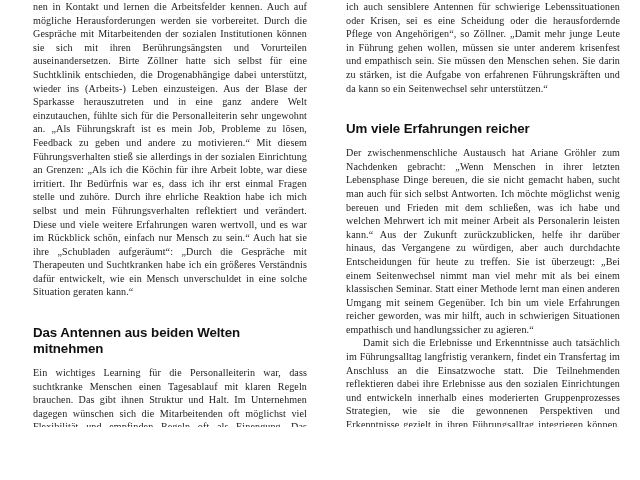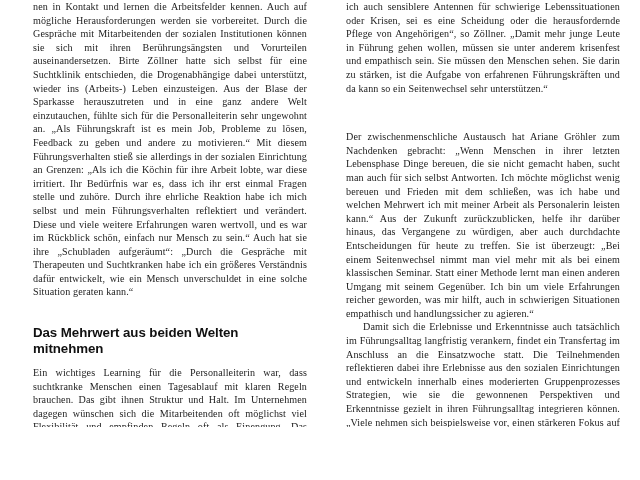--- a/index.html
+++ b/index.html
@@ -94,36 +94,37 @@
   <div class="columns">
 
     <div class="column left">
 
       <div class="col-spacer-top"></div>
 
       <p class="body-text">nen in Kontakt und lernen die Arbeitsfelder kennen. Auch auf mögliche Herausforderungen werden sie vorbereitet. Durch die Gespräche mit Mitarbeitenden der sozialen Institutionen können sie sich mit ihren Berührungsängsten und Vorurteilen auseinandersetzen. Birte Zöllner hatte sich selbst für eine Suchtklinik entschieden, die Drogenabhängige dabei unterstützt, wieder ins (Arbeits-) Leben einzusteigen. Aus der Blase der Sparkasse herauszutreten und in eine ganz andere Welt einzutauchen, fühlte sich für die Personalleiterin sehr ungewohnt an. „Als Führungskraft ist es mein Job, Probleme zu lösen, Feedback zu geben und andere zu motivieren.“ Mit diesem Führungsverhalten stieß sie allerdings in der sozialen Einrichtung an Grenzen: „Als ich die Köchin für ihre Arbeit lobte, war diese irritiert. Ihr Bedürfnis war es, dass ich ihr erst einmal Fragen stelle und zuhöre. Durch ihre ehrliche Reaktion habe ich mich selbst und mein Führungsverhalten reflektiert und verändert. Diese und viele weitere Erfahrungen waren wertvoll, und es war im Rückblick schön, einfach nur Mensch zu sein.“ Auch hat sie ihre „Schubladen aufgeräumt“: „Durch die Gespräche mit Therapeuten und Suchtkranken habe ich ein größeres Verständnis dafür entwickelt, wie ein Mensch unverschuldet in eine solche Situation geraten kann.“</p>
 
       <div class="gap-before-heading"></div>
 
-      <h2 class="section-heading">Das Mehrwert aus beiden Welten mitnehmen</h2>
+      <h2 class="section-heading">Das Antennen aus beiden Welten mitnehmen</h2>
 
       <div class="gap-after-heading"></div>
 
       <p class="body-text">Ein wichtiges Learning für die Personalleiterin war, dass suchtkranke Menschen einen Tagesablauf mit klaren Regeln brauchen. Das gibt ihnen Struktur und Halt. Im Unternehmen dagegen wünschen sich die Mitarbeitenden oft möglichst viel Flexibilität und empfinden Regeln oft als Einengung. Das Positive aus beiden Welten zu sehen und ihr eigenes Führungsverhalten zu reflektieren, hilft ihr heute, auf eine diverse Mitarbeiterschaft mit unterschiedlichen Bedürfnissen einzugehen. Auch in puncto Kommunikation habe sie sich weiterentwickelt: „Heute spreche ich Probleme früher an und beziehe meine Mitarbeitenden stär-</p>
 
     </div>
 
     <div class="column right">
 
       <div class="col-spacer-top"></div>
 
       <p class="body-text">ich auch sensiblere Antennen für schwierige Lebenssituationen oder Krisen, sei es eine Scheidung oder die herausfordernde Pflege von Angehörigen“, so Zöllner. „Damit mehr junge Leute in Führung gehen wollen, müssen sie unter anderem krisenfest und empathisch sein. Sie müssen den Menschen sehen. Sie darin zu stärken, ist die Aufgabe von erfahrenen Führungskräften und da kann so ein Seitenwechsel sehr unterstützen.“</p>
 
       <div class="gap-before-heading"></div>
 
+      <h2 class="section-heading">Um viele Erfahrungen reicher</h2>
 
       <div class="gap-after-heading"></div>
 
       <p class="body-text">Der zwischenmenschliche Austausch hat Ariane Gröhler zum Nachdenken gebracht: „Wenn Menschen in ihrer letzten Lebensphase Dinge bereuen, die sie nicht gemacht haben, sucht man auch für sich selbst Antworten. Ich möchte möglichst wenig bereuen und Frieden mit dem schließen, was ich habe und welchen Mehrwert ich mit meiner Arbeit als Personalerin leisten kann.“ Aus der Zukunft zurückzublicken, helfe ihr darüber hinaus, das Vergangene zu würdigen, aber auch durchdachte Entscheidungen für heute zu treffen. Sie ist überzeugt: „Bei einem Seitenwechsel nimmt man viel mehr mit als bei einem klassischen Seminar. Statt einer Methode lernt man einen anderen Umgang mit seinem Gegenüber. Ich bin um viele Erfahrungen reicher geworden, was mir hilft, auch in schwierigen Situationen empathisch und handlungssicher zu agieren.“</p>
 
       <p class="body-text indent">Damit sich die Erlebnisse und Erkenntnisse auch tatsächlich im Führungsalltag langfristig verankern, findet ein Transfertag im Anschluss an die Einsatzwoche statt. Die Teilnehmenden reflektieren dabei ihre Erlebnisse aus den sozialen Einrichtungen und entwickeln innerhalb eines moderierten Gruppenprozesses Strategien, wie sie die gewonnenen Perspektiven und Erkenntnisse gezielt in ihren Führungsalltag integrieren können. „Viele nehmen sich beispielsweise vor, einen stärkeren Fokus auf die zwischenmenschliche Kommunikation zu legen und empathisch zuzuhören, wenn Mitarbeitende Sorgen oder Nöte haben“, erklärt Elke Sank. „Andere haben ein wöchentliches Format für konstruktives Feedback innerhalb des Teams etabliert. Eine weitere Erkenntnis, die häufig in den Führungsalltag übernommen</p>
 
     </div>
 
   </div>

